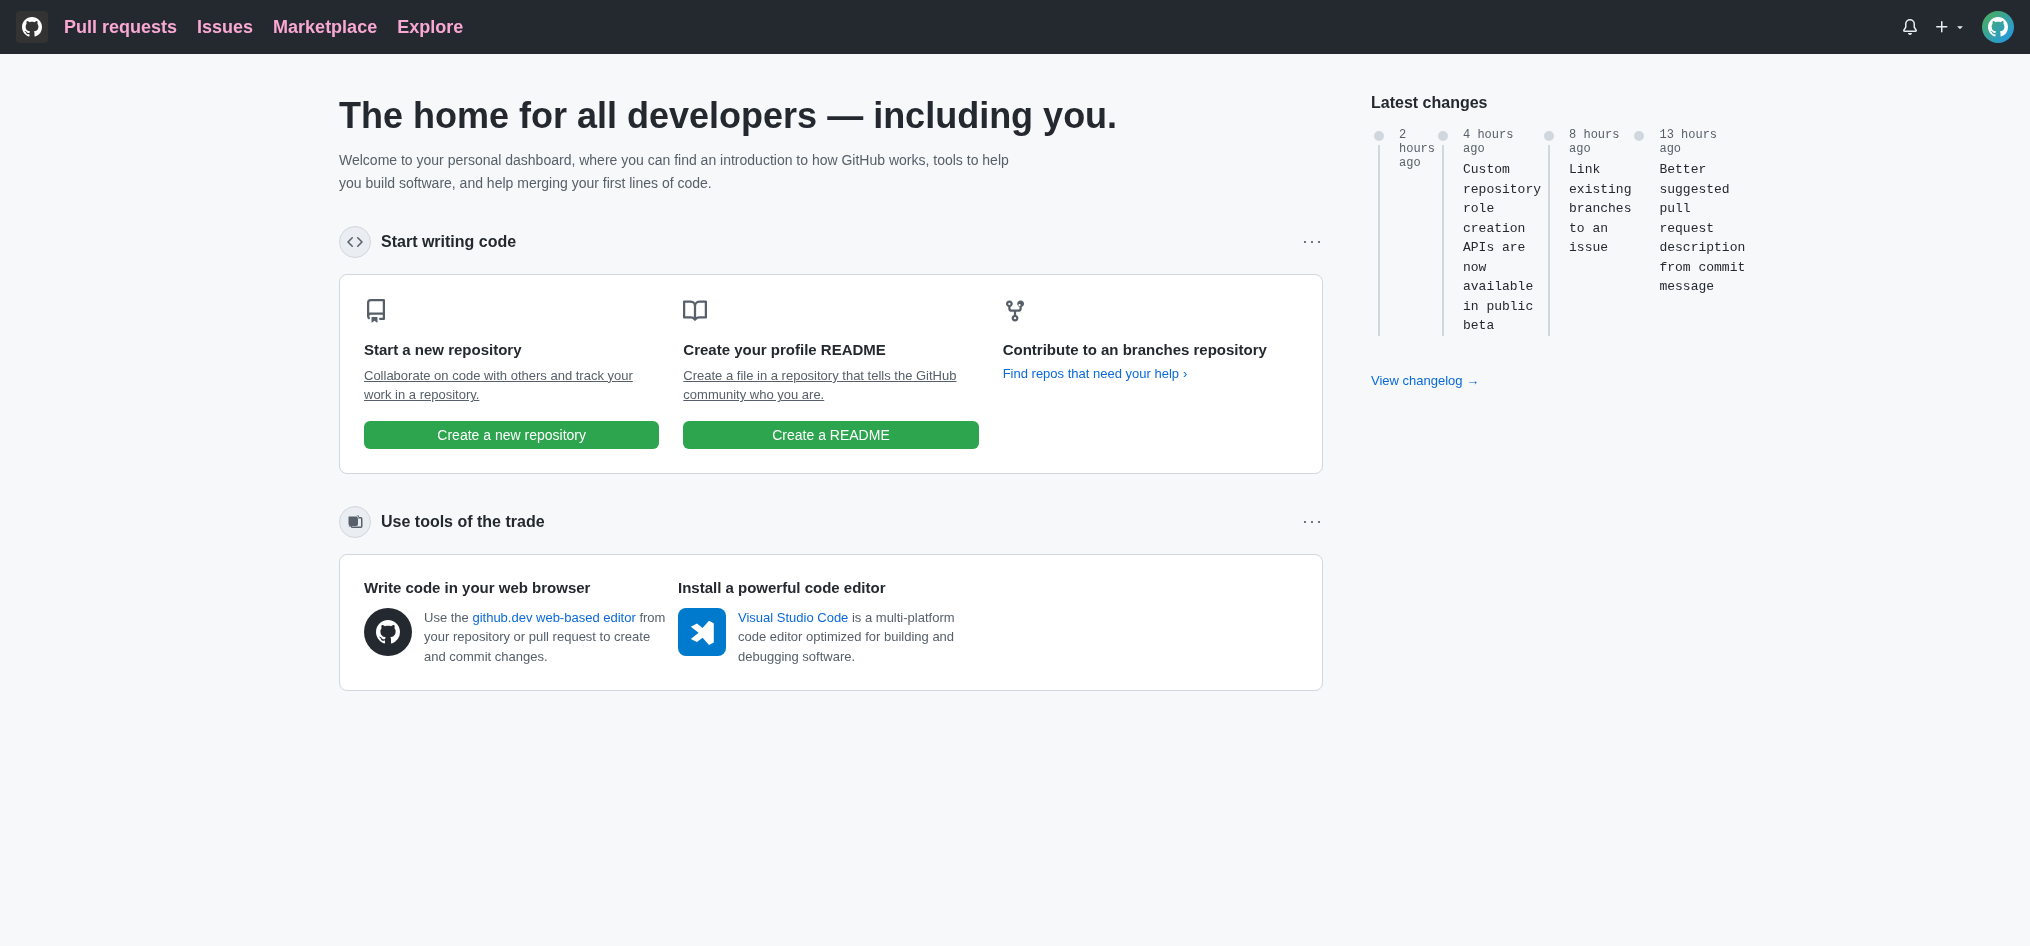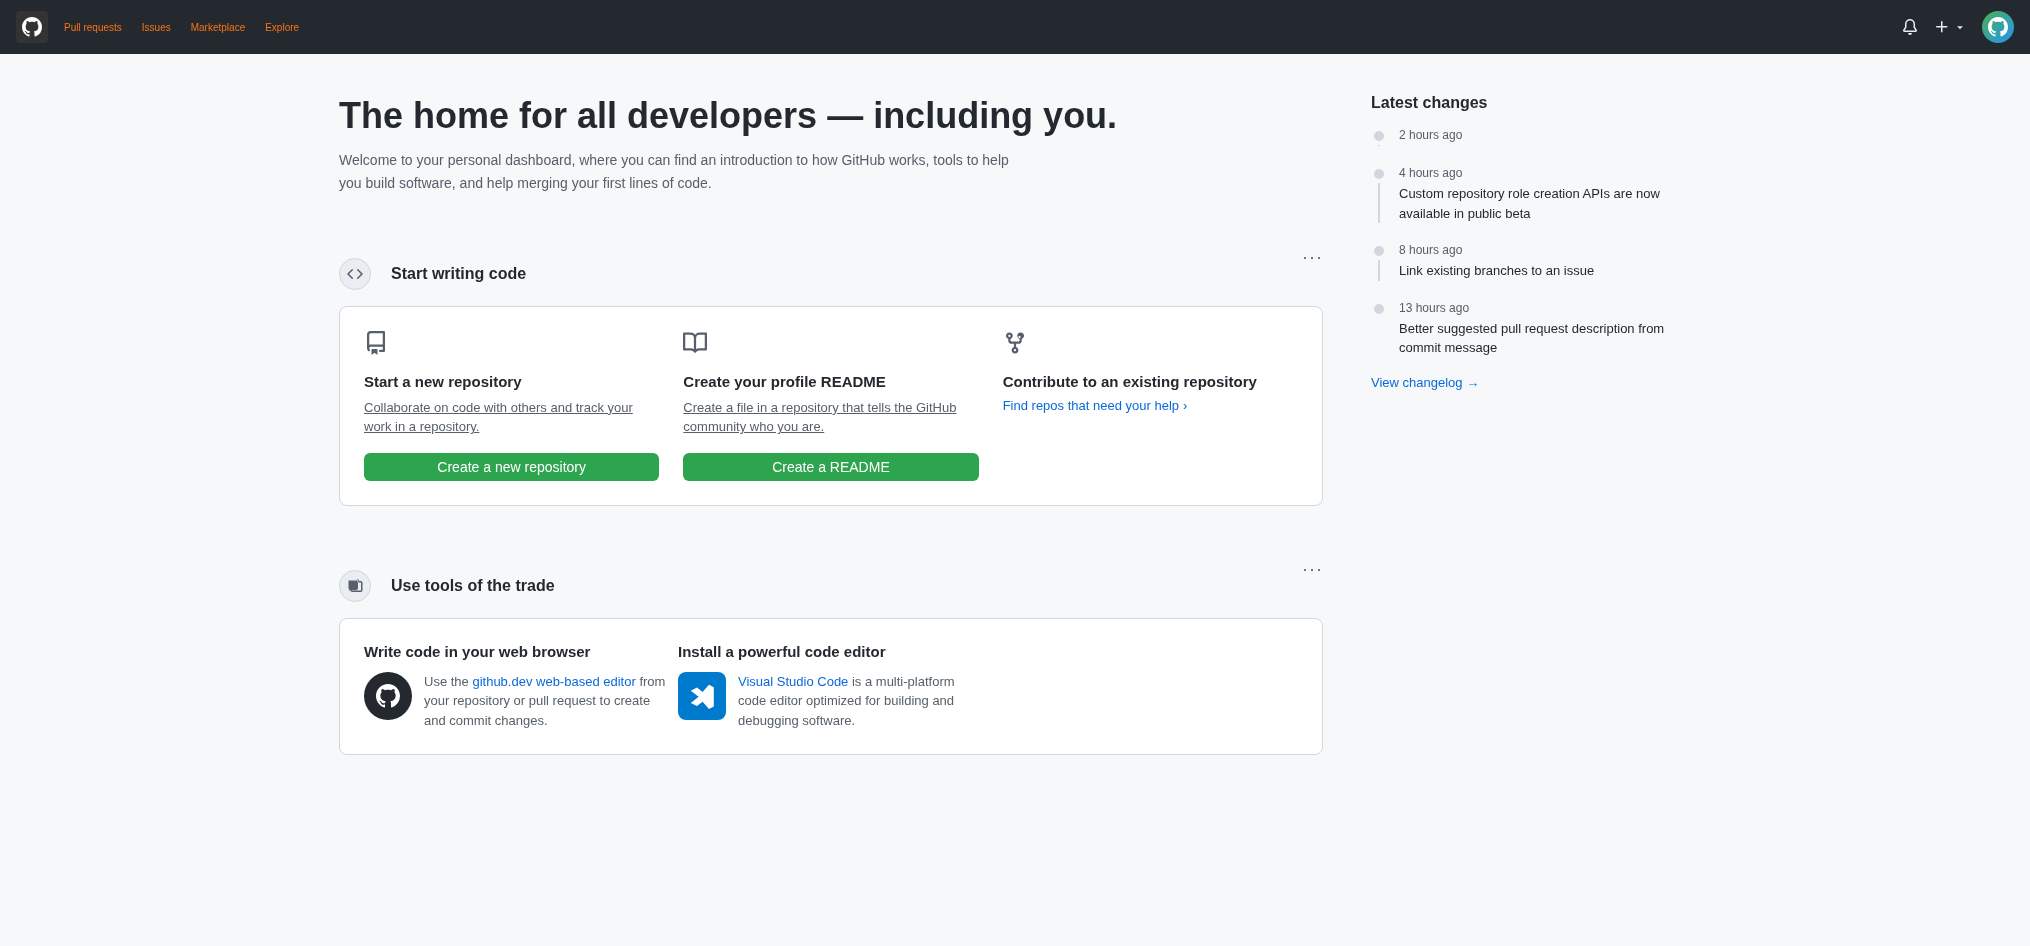--- a/index.html
+++ b/index.html
@@ -26,24 +26,24 @@
       color: #fff;
       font-size: 13px;
       font-weight: bold;
     }
     .navbar-links {
       display: flex;
       gap: 20px;
       align-items: center;
     }
     .navbar-link {
-      color: #f97316;
+      color: #f9a8d4;
       text-decoration: none;
-      font-size: 10px;
-      font-weight: 400;
+      font-size: 18px;
+      font-weight: 700;
       cursor: pointer;
     }
     .navbar-right {
       margin-left: auto;
       display: flex;
       align-items: center;
       gap: 16px;
     }
     .navbar-icon-btn {
       background: none;
@@ -107,22 +107,21 @@
     }
     .section-header {
       display: flex;
       align-items: center;
       justify-content: space-between;
       margin-bottom: 16px;
     }
     .section-title-group {
       display: flex;
       align-items: center;
-      gap: 20px;
-      margin-top: 32px;
+      gap: 10px;
     }
     .section-icon {
       width: 32px;
       height: 32px;
       border-radius: 50%;
       background: #eaeef2;
       border: 1px solid #d0d7de;
       display: flex;
       align-items: center;
       justify-content: center;
@@ -257,23 +256,24 @@
 
     
     .sidebar-title {
       font-size: 16px;
       font-weight: 600;
       color: #24292f;
       margin-bottom: 16px;
     }
     .changelog-list {
       display: flex;
-      flex-direction: column;
+      flex-direction: row;
       gap: 0;
       position: relative;
+      font-family: Liberation Mono, monospace;
     }
     .changelog-item {
       display: flex;
       gap: 12px;
       padding-bottom: 20px;
       position: relative;
     }
     .changelog-item:last-child { padding-bottom: 0; }
     .changelog-dot-col {
       display: flex;
@@ -405,21 +405,21 @@
           <div class="card-desc">Create a file in a repository that tells the GitHub community who you are.</div>
           <button class="btn-green">Create a README</button>
         </div>
 
         <div class="card">
           <div class="card-icon">
             <svg width="24" height="24" viewBox="0 0 16 16" fill="#57606a">
               <path fill-rule="evenodd" d="M5 3.25a.75.75 0 11-1.5 0 .75.75 0 011.5 0zm0 2.122a2.25 2.25 0 10-1.5 0v.878A2.25 2.25 0 005.75 8.5h1.5v2.128a2.251 2.251 0 101.5 0V8.5h1.5a2.25 2.25 0 002.25-2.25v-.878a2.25 2.25 0 10-1.5 0v.878a.75.75 0 01-.75.75h-4.5A.75.75 0 015 6.25v-.878zm3.75 7.378a.75.75 0 11-1.5 0 .75.75 0 011.5 0zm3-8.75a.75.75 0 11-1.5 0 .75.75 0 011.5 0z"></path>
             </svg>
           </div>
-          <div class="card-title">Contribute to an existing repository</div>
+          <div class="card-title">Contribute to an branches repository</div>
           <a class="card-link">
             <span>Find repos that need your help</span>
             <span> ›</span>
           </a>
         </div>
       </div>
     </div>
 
     <div class="section">
       <div class="section-header">

